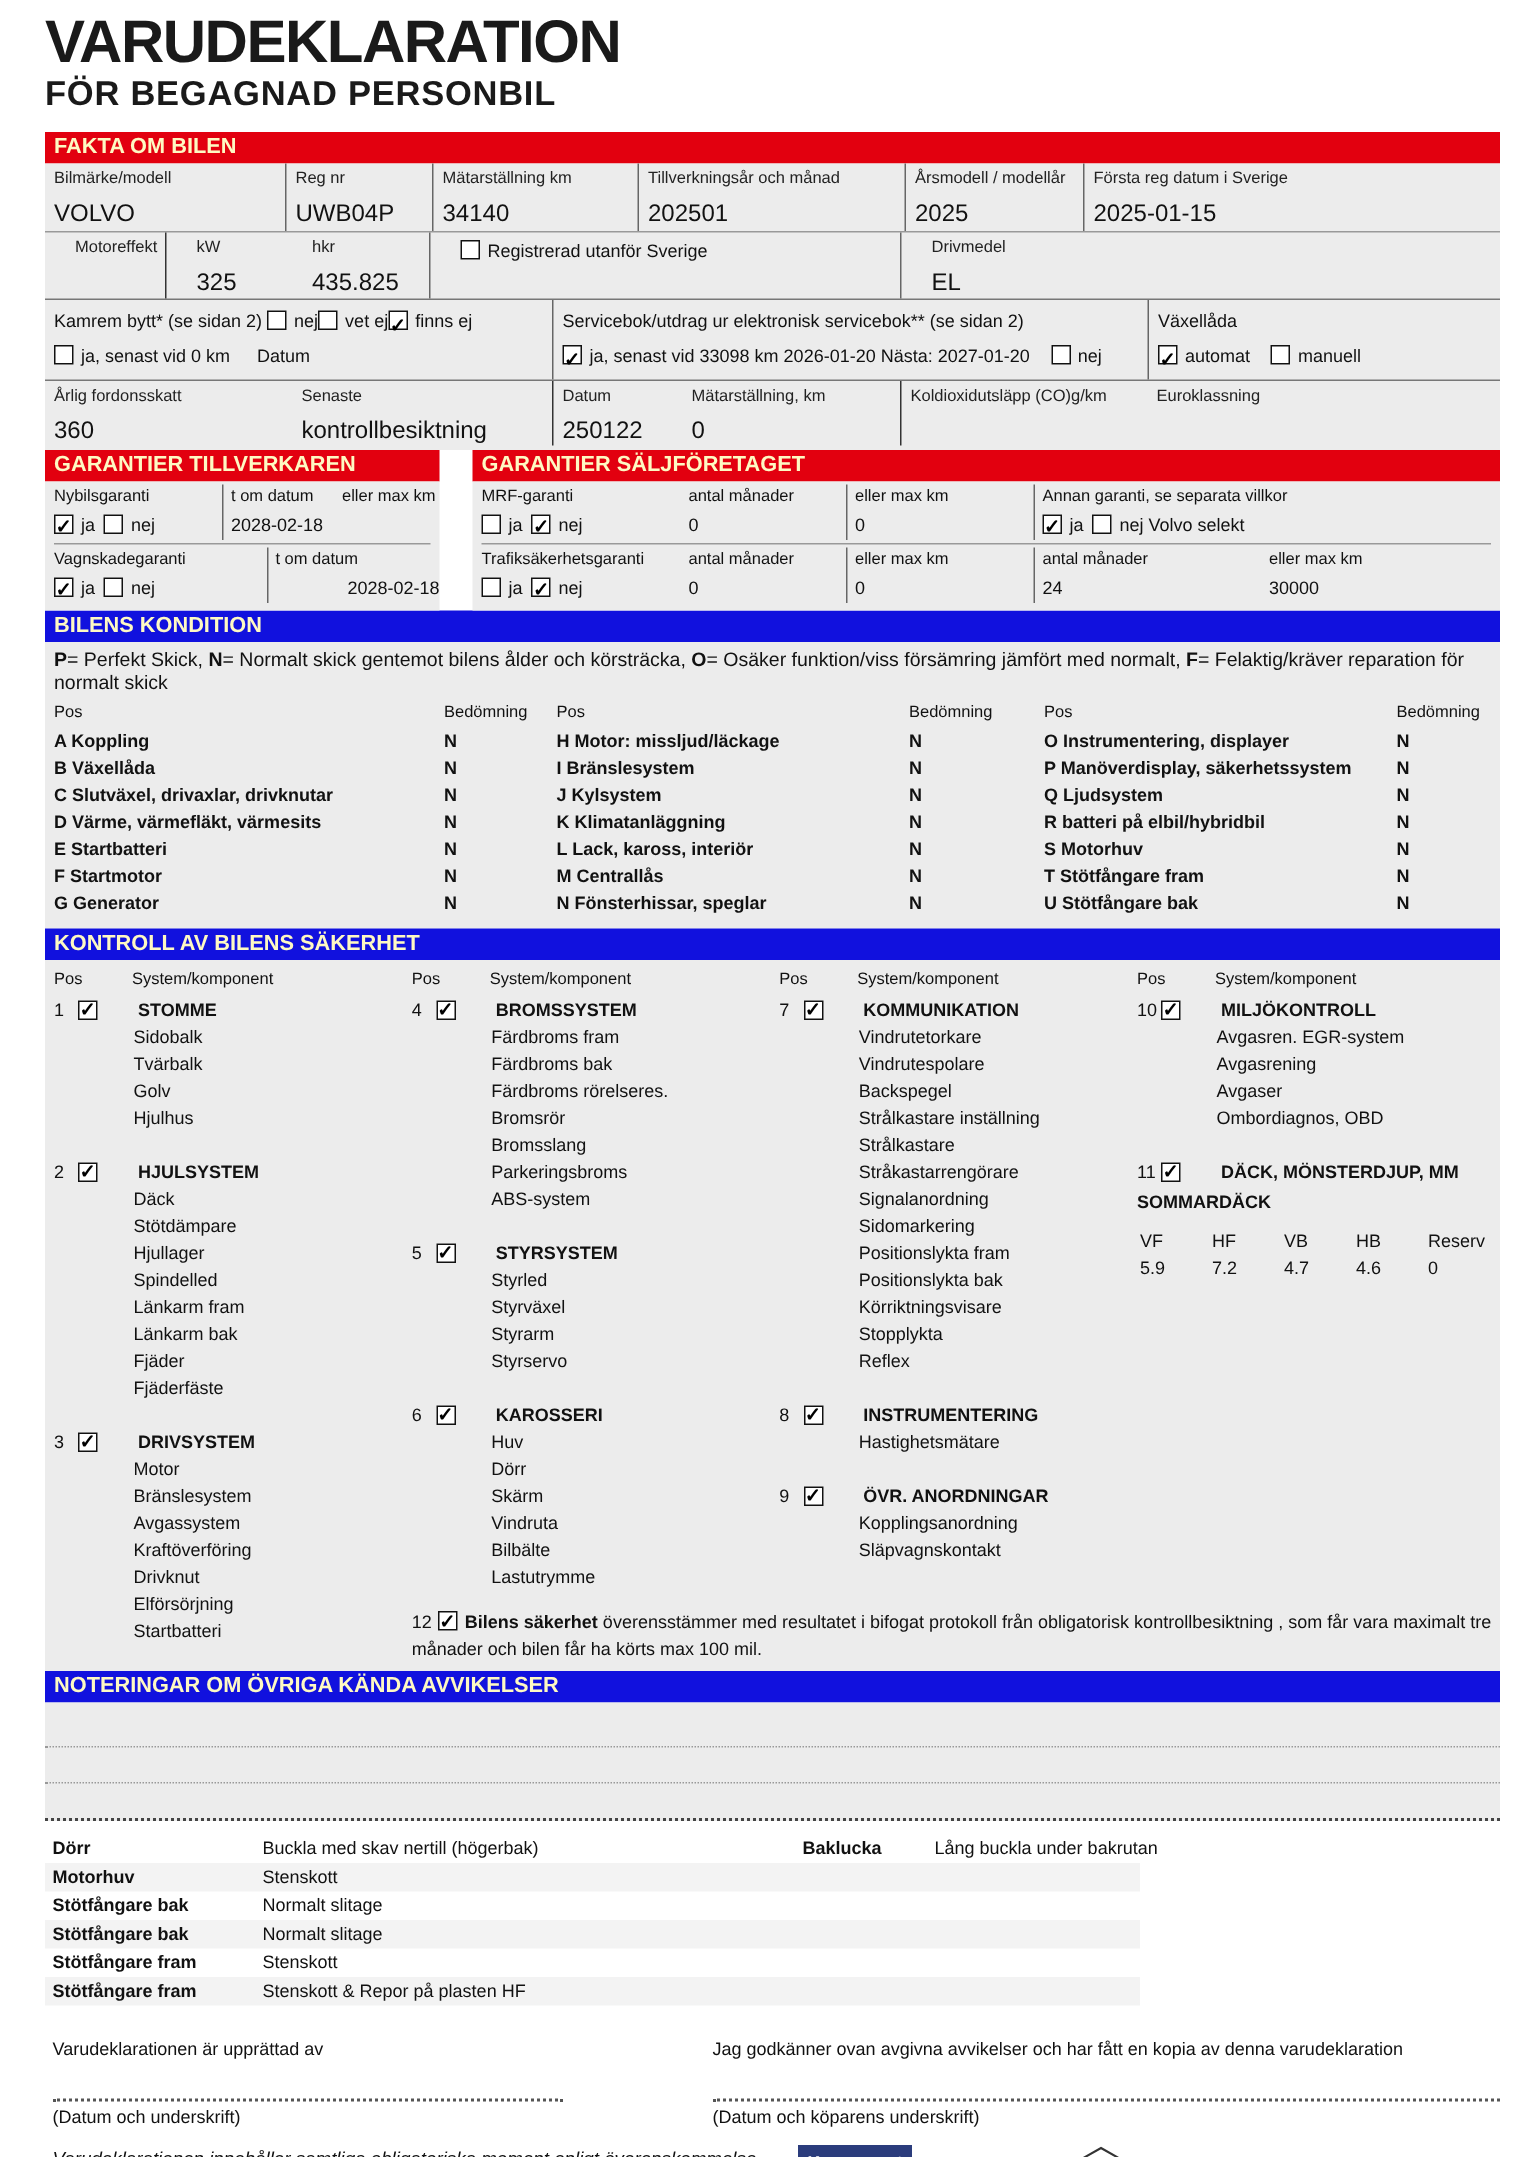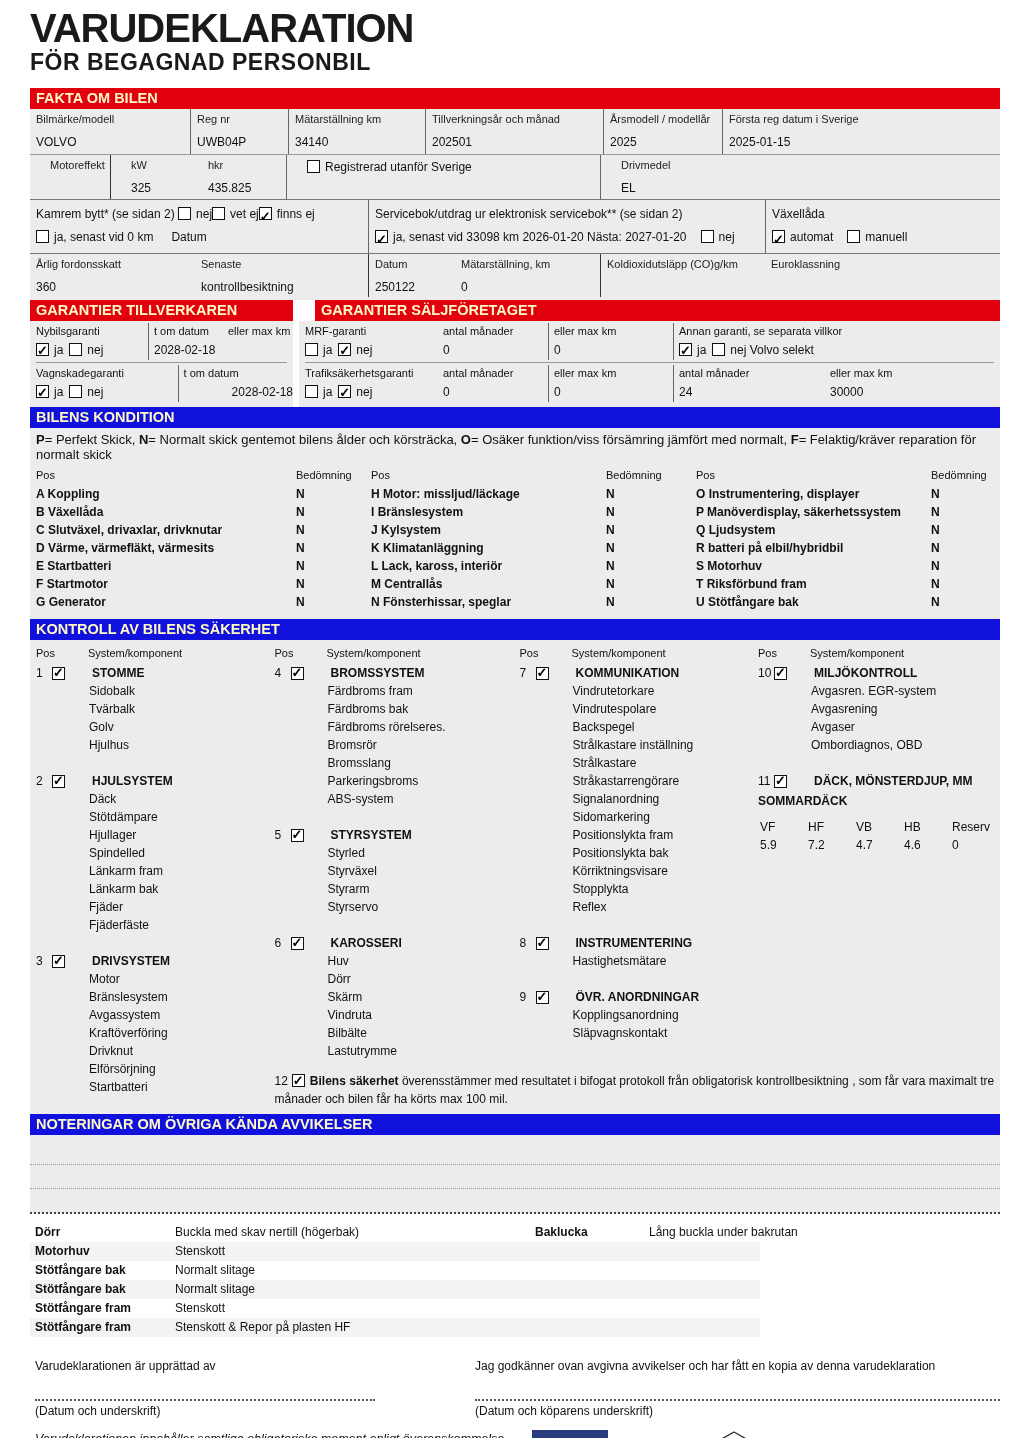--- a/index.html
+++ b/index.html
@@ -23,21 +23,21 @@
   .f-row1{display:flex;border-bottom:1px solid #999;}
   .fcell{box-sizing:border-box;padding:3px 0 4px 6px;}
   .f-row1 .fcell:nth-child(1){width:160px}
   .f-row1 .fcell:nth-child(2){width:98px}
   .f-row1 .fcell:nth-child(3){width:137px}
   .f-row1 .fcell:nth-child(4){width:178px}
   .f-row1 .fcell:nth-child(5){width:119px}
   .f-row1 .fcell:nth-child(6){flex:1}
   .f-row1 .fcell + .fcell{border-left:1px solid #666;}
   .flabel{font-size:11px;color:#222;line-height:15px;}
-  .fvalue{font-size:12px;margin-top:8px;min-height:15px;line-height:15px;}
+  .fvalue{font-size:16px;margin-top:8px;min-height:15px;line-height:15px;}
   .f-row2{display:flex;height:44px;}
   .f-row2 .fcell{padding-top:3px;padding-left:20px;}
   .r2-c1{width:80px;}
   .r2-c2{width:78px;border-left:1px solid #333;}
   .r2-c3{width:98px;}
   .r2-c4{width:400px;border-left:1px solid #666;}
   .r2-c5{flex:1;border-left:1px solid #666;padding-top:5px !important;}
   
   .kamrem-row{display:flex;border-top:1px solid #777;}
   .kcell{box-sizing:border-box;padding:3px 0 4px 6px;}
@@ -55,21 +55,21 @@
   .skatt-row .skcell:nth-child(4){width:145px}
   .skatt-row .skcell:nth-child(5){width:165px;border-left:1px solid #333}
   .skatt-row .skcell:nth-child(6){flex:1}
   
   .gbars{display:flex;background:#fff;}
   .gbar-left{width:263px;box-sizing:border-box;}
   .gbar-right{margin-left:22px;flex:1;}
   .gcontent{display:flex;background:#fff;}
   .gblock{background:#ececec;box-sizing:border-box;padding:2px 0 5px 6px;}
   .gleft{width:263px;}
-  .gright{margin-left:6px;flex:1;}
+  .gright{margin-left:22px;flex:1;}
   .gr-row{display:flex;}
   .gcell{box-sizing:border-box;padding-left:5px;}
   .glab{font-size:11px;height:17px;line-height:17px;white-space:nowrap;}
   .gval{font-size:12px;height:20px;line-height:20px;white-space:nowrap;}
   .gdivider{border-top:1px solid #999;margin:2px 6px 2px 0;}
   .gl1-c1{width:112px;padding-left:0;}
   .gl1-c2{width:75px;}
   .gl1-c3{flex:1;}
   .gl2-c1{width:148px;padding-left:0;}
   .gl2-c2{flex:1;}
@@ -116,21 +116,21 @@
   
   .notes-area{padding:6px 0 0 0;}
   .dotrow{height:23px;border-bottom:1px dotted #999;}
   .dotrow.heavy{border-bottom:2px dotted #444;}
   
   .av-rows{background:#fff;padding:9px 0 6px 0;}
   .avrow{display:flex;height:19px;line-height:19px;font-size:12px;}
   .avrow.alt{background:linear-gradient(to right,#f3f3f3 0,#f3f3f3 730px,rgba(0,0,0,0) 730px);}
   .avpart{width:140px;font-weight:700;padding-left:5px;}
   .avnote{width:360px;}
-  .avpart2{width:114px;font-weight:700;}
+  .avpart2{width:88px;font-weight:700;}
   .avnote2{flex:1;}
   
   .sig{display:flex;margin-top:16px;font-size:12px;}
   .sig-left{width:445px;padding-left:5px;box-sizing:border-box;}
   .sig-right{flex:1;}
   .sigline{margin-top:26px;border-top:2px dotted #555;}
   .sig-left .sigline{width:340px;}
   .sig-right .sigline{width:525px;}
   .sigsub{margin-top:3px;}
   
@@ -413,21 +413,21 @@
           </div>
           <div class="krow">
             <span class="kname">R batteri på elbil/hybridbil</span>
             <span class="kgrade">N</span>
           </div>
           <div class="krow">
             <span class="kname">S Motorhuv</span>
             <span class="kgrade">N</span>
           </div>
           <div class="krow">
-            <span class="kname">T Riksförbund fram</span>
+            <span class="kname">T Stötfångare fram</span>
             <span class="kgrade">N</span>
           </div>
           <div class="krow">
             <span class="kname">U Stötfångare bak</span>
             <span class="kgrade">N</span>
           </div>
         </div>
       </div>
   </div>
 

